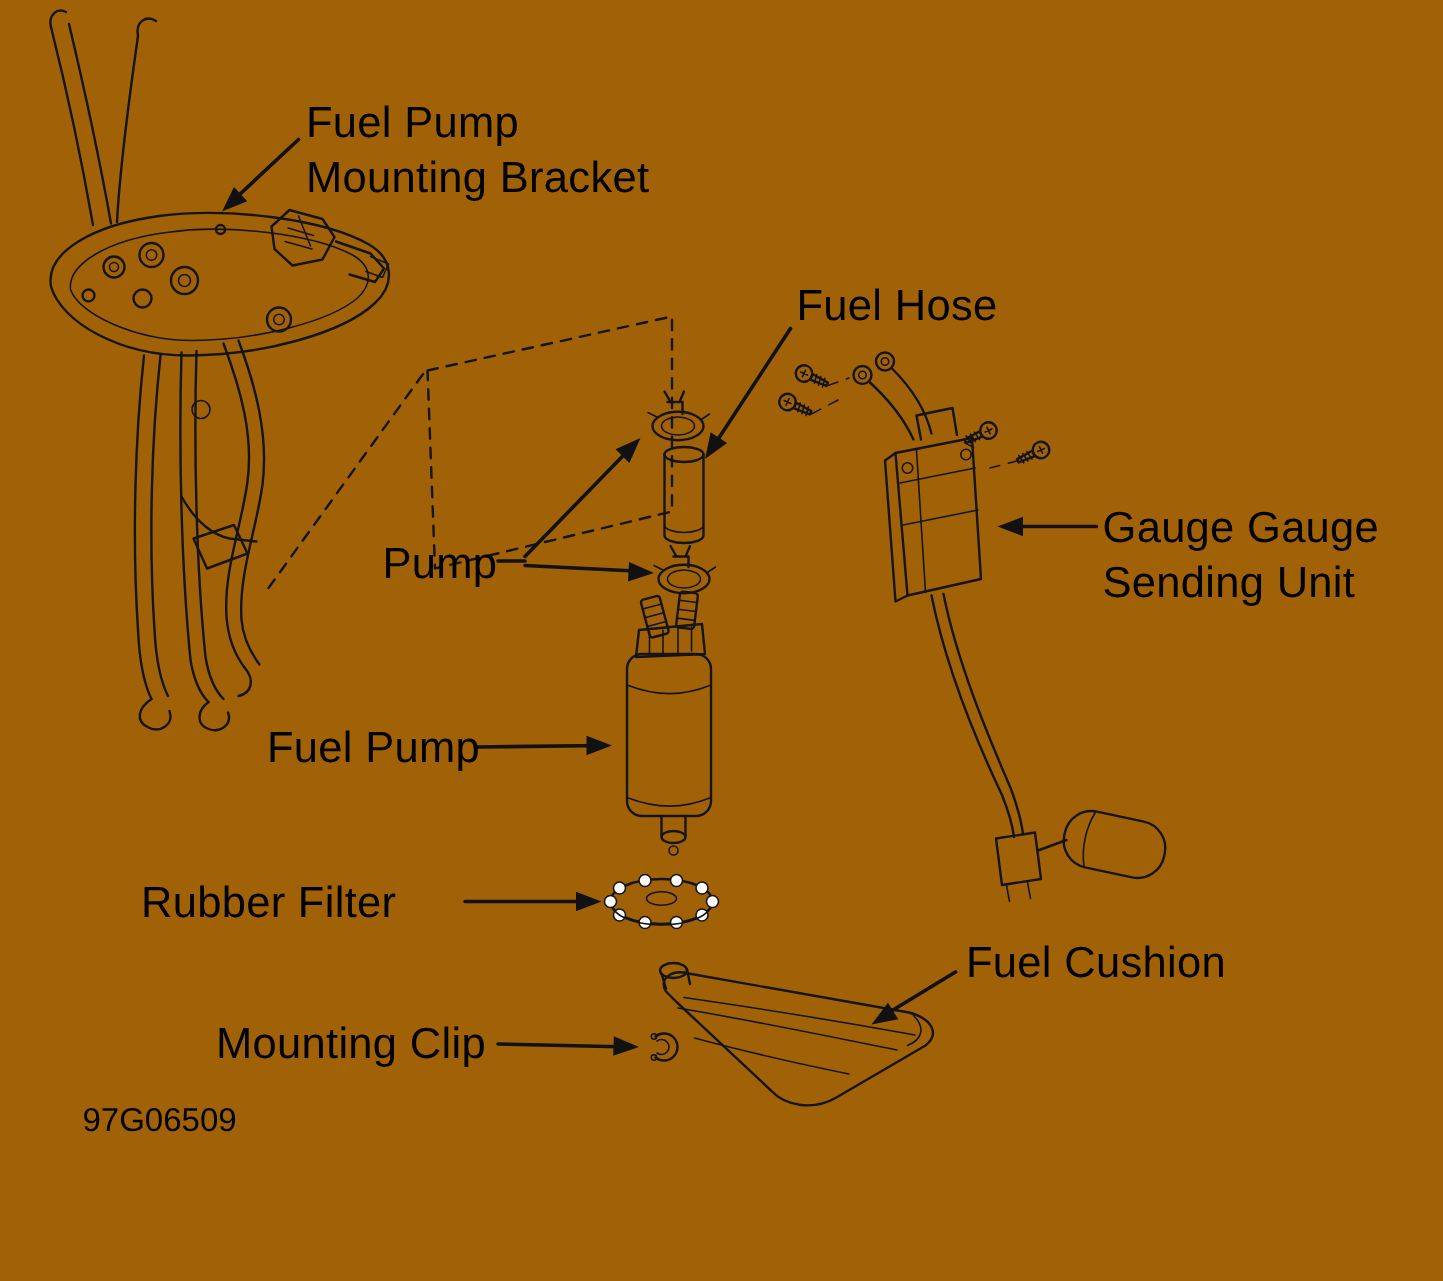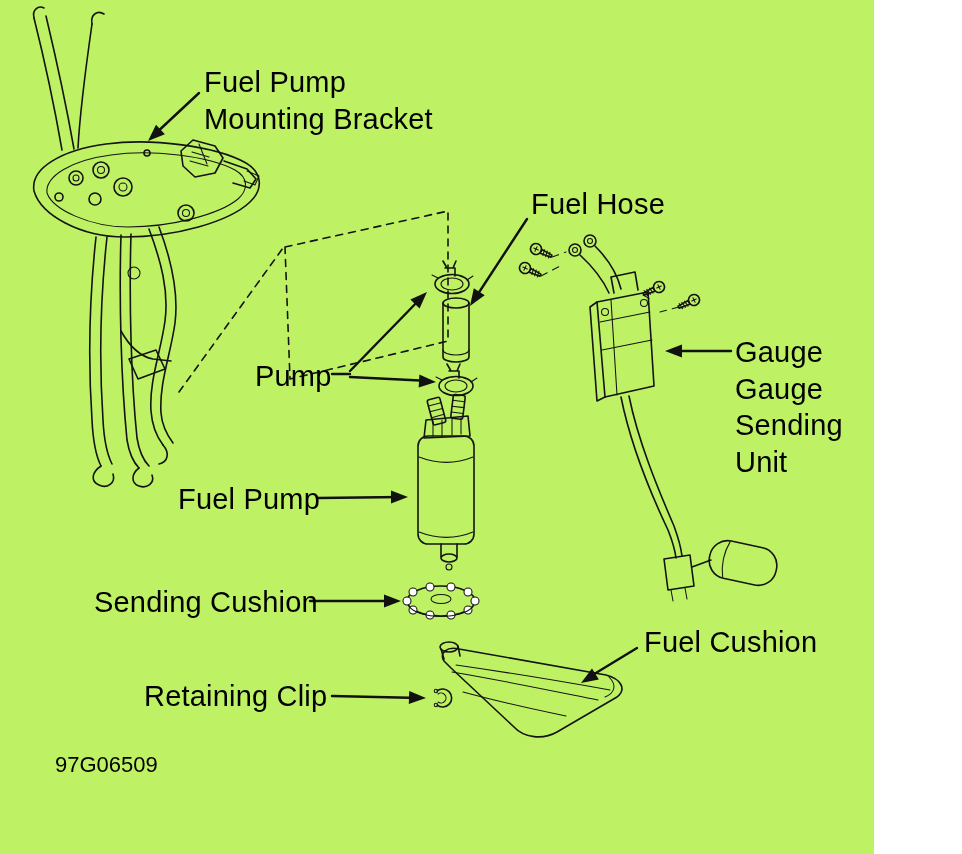--- a/index.html
+++ b/index.html
@@ -1,16 +1,16 @@
 <!DOCTYPE html>
 <html><head>
 <meta charset="utf-8">
 <style>
   html,body{margin:0;padding:0;background:#ffffff;}
-  #stage{position:relative;width:874px;height:854px;background:#bef264;
+  #stage{position:relative;width:962px;height:854px;background:#a16207;
          font-family:"Liberation Sans",sans-serif;overflow:hidden;color:#000;}
   #stage svg{position:absolute;left:0;top:0;}
   .label{position:absolute;font-size:29px;line-height:1.26;color:#000;
          white-space:pre-line;letter-spacing:0.2px;}
   .code{position:absolute;font-size:22px;color:#000;}
   .ln{stroke:#141414;stroke-width:1.6;fill:none;stroke-linecap:round;stroke-linejoin:round;}
   .thin{stroke-width:1.05;}
   .dash{stroke-dasharray:7 6;}
   .arrow-line{stroke:#111;stroke-width:2.4;fill:none;stroke-linecap:round;}
   .arrow-head{fill:#111;stroke:none;}
@@ -241,20 +241,20 @@
         <path class="arrow-head" transform="translate(581,683) rotate(148)" d="M0,0 L-17,-6.5 L-17,6.5 Z"></path>
       </g>
     </g>
   </svg>
 
   <div class="label" style="left:204px;top:64px">Fuel Pump
 Mounting Bracket</div>
   <div class="label" style="left:531px;top:186px">Fuel Hose</div>
   <div class="label" style="left:255px;top:358px">Pump</div>
   <div class="label" style="left:178px;top:481px">Fuel Pump</div>
-  <div class="label" style="left:94px;top:584px">Sending Cushion</div>
-  <div class="label" style="left:144px;top:678px">Retaining Clip</div>
+  <div class="label" style="left:94px;top:584px">Rubber Filter</div>
+  <div class="label" style="left:144px;top:678px">Mounting Clip</div>
   <div class="label" style="left:735px;top:334px">Gauge Gauge
 Sending Unit</div>
   <div class="label" style="left:644px;top:624px">Fuel Cushion</div>
-  <div class="code" style="left:55px;top:752px">97G06509</div>
+  <div class="code" style="left:55px;top:734px">97G06509</div>
 
 </div>
 
 </body></html>

